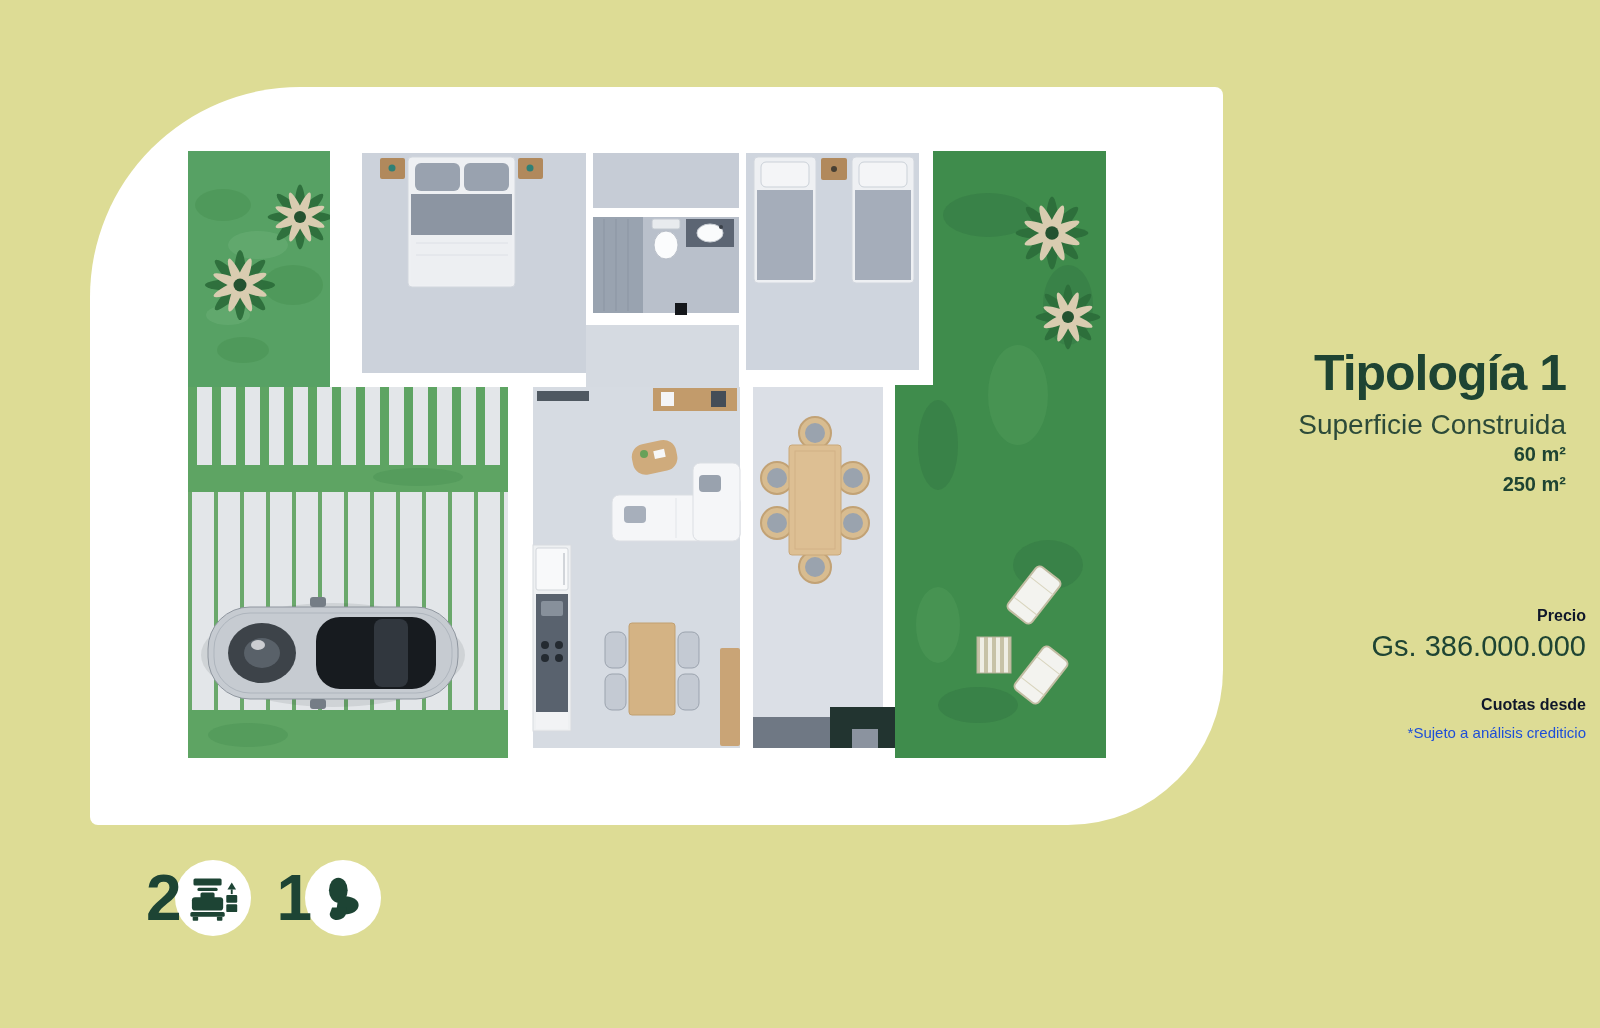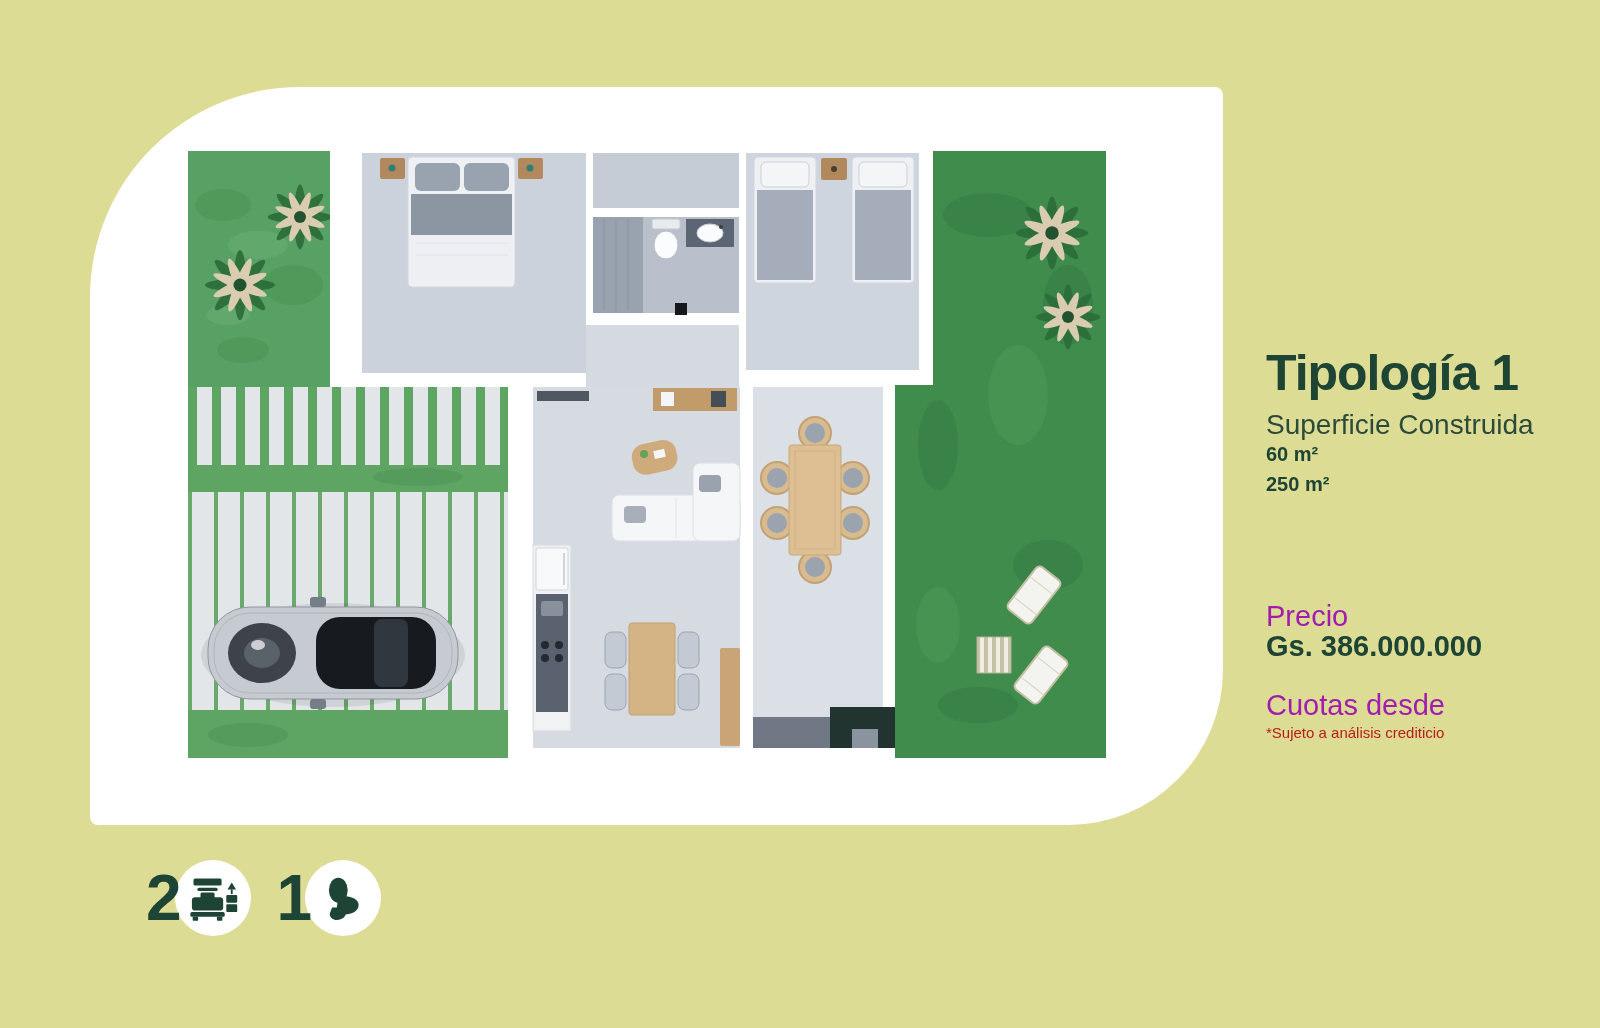--- a/index.html
+++ b/index.html
@@ -1,36 +1,36 @@
 <!DOCTYPE html>
 <html><head>
 <meta charset="utf-8">
 <style>
   html,body{margin:0;padding:0;background:#dddc95;}
   .stage{
     position:relative;width:1600px;height:1028px;overflow:hidden;
-    background:#dddc95;font-family:"Liberation Sans",sans-serif;
+    background:#dddc95;font-family:"Liberation Sans",sans-serif;text-align:right;
   }
   .card{
     position:absolute;left:90px;top:87px;width:1133px;height:738px;
     background:#ffffff;border-radius:210px 8px 155px 8px;
   }
   .plan{position:absolute;left:188px;top:145px;width:918px;height:613px;}
   .details{position:absolute;left:1266px;top:347px;width:300px;color:#1e4433;}
   .details h1{
     margin:0 0 12px 0;font-size:50px;font-weight:700;letter-spacing:-1px;
     color:#1e4433;line-height:52px;
   }
   .spec-label{font-size:28px;font-weight:400;line-height:28px;color:#2c4a39;}
   .spec-value{font-size:20px;font-weight:700;line-height:30px;color:#1e4433;}
   .pricing{position:absolute;left:1266px;top:602px;width:320px;}
-  .price-label{font-size:29px;font-weight:400;line-height:28px;color:#a21caf;}
-  .price-value{font-size:29px;font-weight:700;line-height:33px;color:#1e4433;}
+  .price-label{font-size:16px;font-weight:700;line-height:28px;color:#0f172a;}
+  .price-value{font-size:29px;font-weight:400;line-height:33px;color:#1e4433;}
   .block-gap{margin-top:28px;}
-  .disclaimer{font-size:15px;font-weight:400;line-height:19px;color:#b91c1c;margin-top:4px;}
+  .disclaimer{font-size:15px;font-weight:400;line-height:19px;color:#1d4ed8;margin-top:4px;}
   .features{position:absolute;left:146px;top:856px;height:84px;display:flex;align-items:center;}
   .feat-num{
     font-size:64px;font-weight:700;color:#1d4434;letter-spacing:-2px;
     line-height:84px;position:relative;z-index:2;
   }
   .feat-circle{
     width:76px;height:76px;border-radius:50%;background:#ffffff;
     display:flex;align-items:center;justify-content:center;margin-left:-5px;
   }
   .feat-gap{margin-left:26px;}

